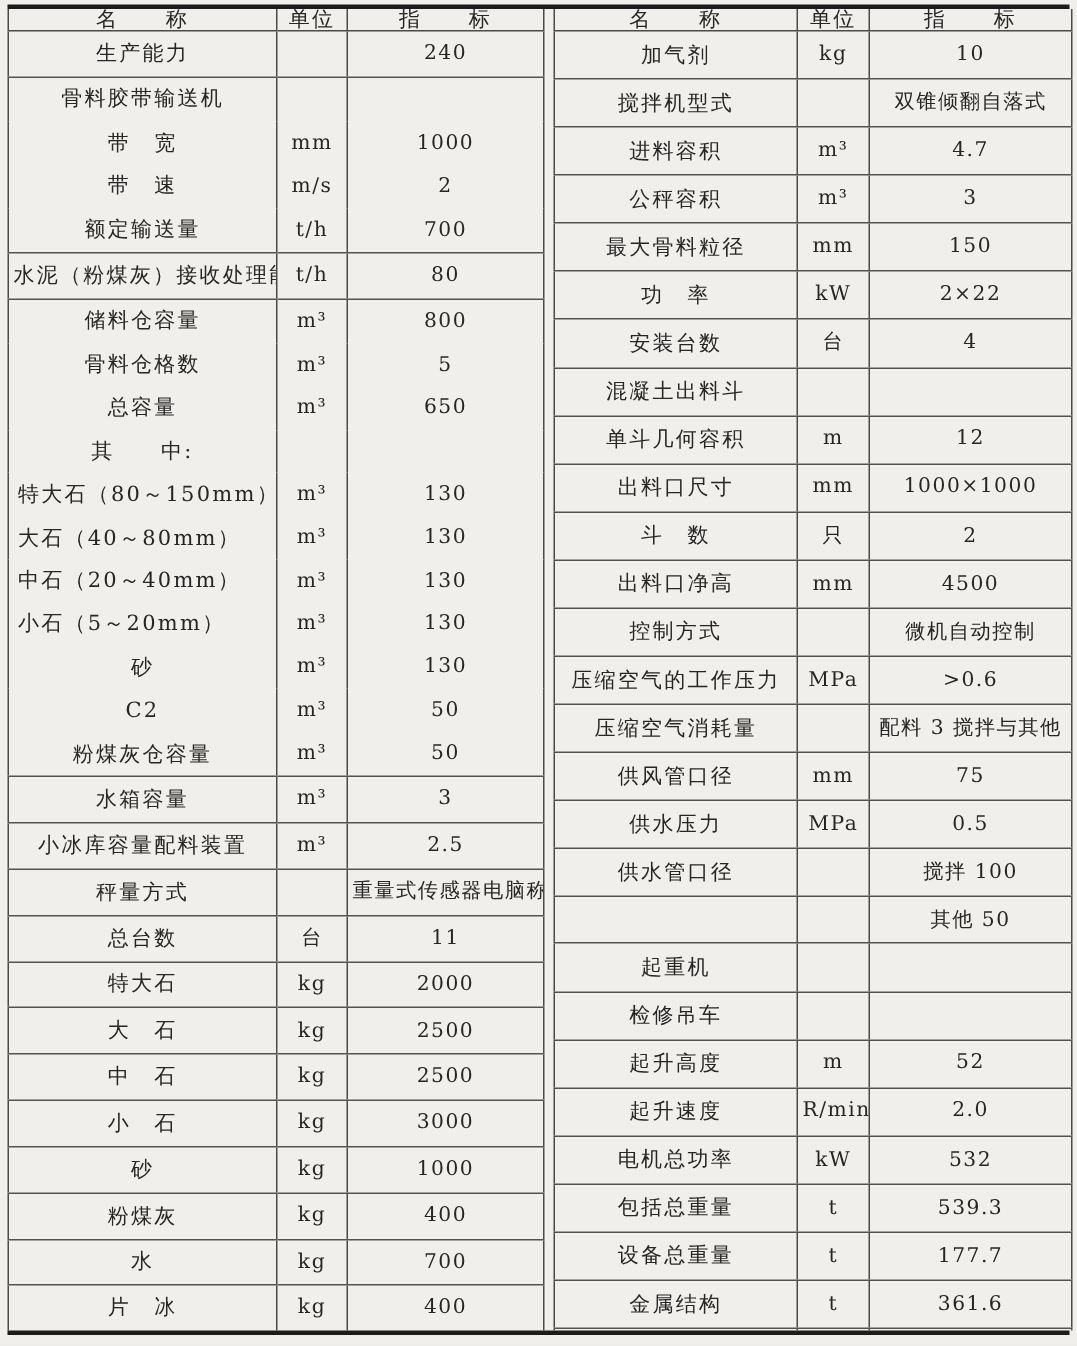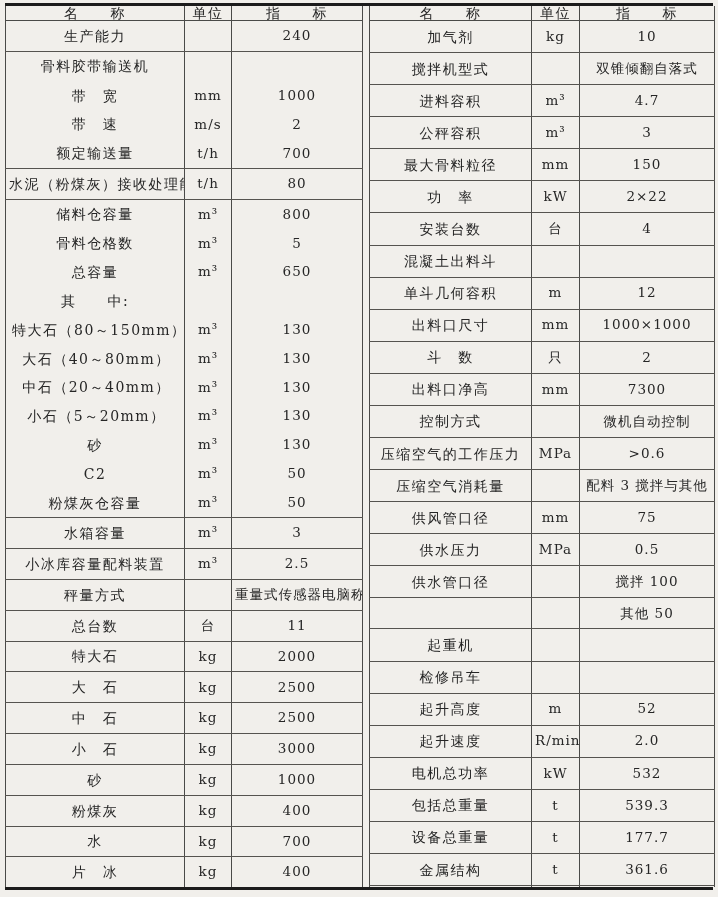--- a/index.html
+++ b/index.html
@@ -45,21 +45,21 @@
     font-weight: normal;
     font-size: 14px;
     letter-spacing: 1.5px;
     white-space: nowrap;
     overflow: hidden;
     line-height: 1;
   }
   th + th, td + td { border-left: 1px solid #4a4a48; }
   thead th { border-bottom: 1px solid #4a4a48; }
   tr.sep > td { border-bottom: 1px solid #55534f; }
-  td.al-left { text-align: center; padding-left: 6px; }
+  td.al-left { text-align: left; padding-left: 6px; }
   
   td:nth-child(2), td:nth-child(3) { font-size: 13.5px; letter-spacing: 1px; }
 </style>
 </head>
 <body>
 
 <div class="page">
   <div class="table-wrap">
 
     <table class="t-left">
@@ -289,21 +289,21 @@
             <td>1000×1000</td>
           </tr>
           <tr class="sep">
             <td>斗　数</td>
             <td>只</td>
             <td>2</td>
           </tr>
           <tr class="sep">
             <td>出料口净高</td>
             <td>mm</td>
-            <td>7300</td>
+            <td>4500</td>
           </tr>
           <tr class="sep">
             <td>控制方式</td>
             <td></td>
             <td>微机自动控制</td>
           </tr>
           <tr class="sep">
             <td>压缩空气的工作压力</td>
             <td>MPa</td>
             <td>&gt;0.6</td>

